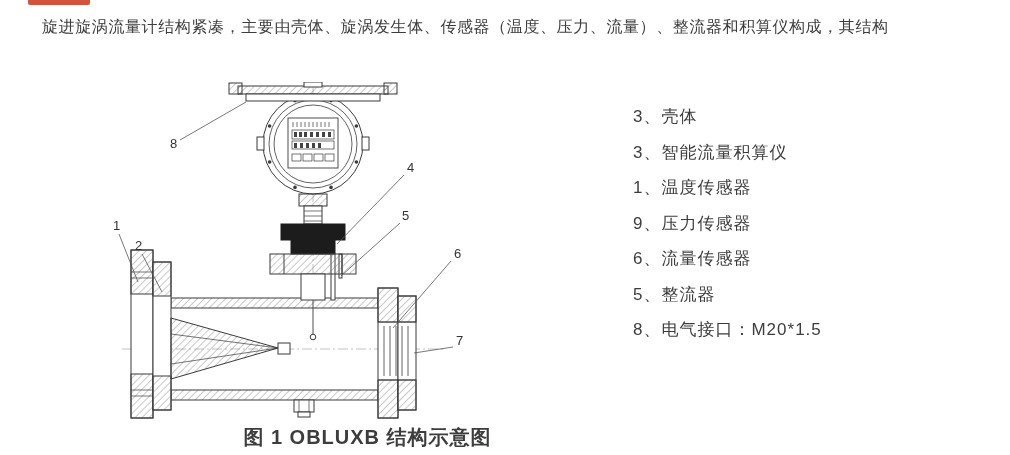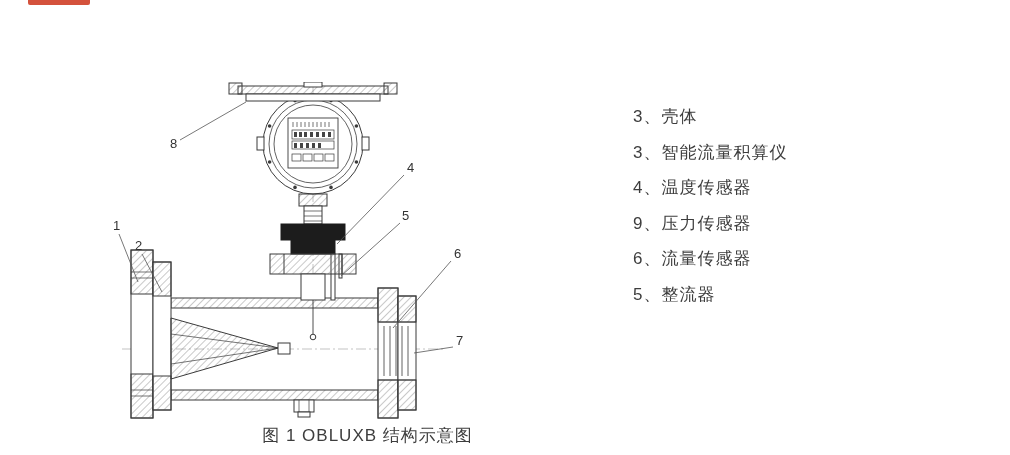--- a/index.html
+++ b/index.html
@@ -23,30 +23,30 @@
   .para .indent { display: inline-block; width: 2em; }
   .diagram {
     position: absolute; left: 88px; top: 82px;
   }
   .legend {
     position: absolute; left: 633px; top: 99px; list-style: none;
     font-size: 17px; line-height: 35.5px; letter-spacing: 1px;
   }
   .caption {
     position: absolute; left: 95px; top: 424px; width: 545px;
-    text-align: center; font-size: 17px; letter-spacing: 1px;
+    text-align: center; font-size: 20px; letter-spacing: 1px; font-weight: bold;
   }
   svg text { font-family: "Liberation Sans", "DejaVu Sans", sans-serif; }
 </style>
 </head>
 <body>
 
 <div class="header-fragment"></div>
 
-<p class="para"><span class="indent"></span><br></p>
+<p class="para"><span class="indent"></span><span>旋进旋涡流量计结构紧凑，主要由壳体、旋涡发生体、传感器（温度、压力、流量）、整流器和积算仪构成，其结构</span><br></p>
 
 <svg class="diagram" width="480" height="350" viewBox="0 0 480 350">
   <defs>
     <pattern id="hatch" patternUnits="userSpaceOnUse" width="5" height="5" patternTransform="rotate(45)">
       <line x1="0" y1="0" x2="0" y2="5" stroke="#787878" stroke-width="0.8"></line>
     </pattern>
   </defs>
 
   <line x1="225" y1="2" x2="225" y2="212" stroke="#aaaaaa" stroke-width="0.7" stroke-dasharray="10 3 2 3"></line>
   <line x1="34" y1="267" x2="356" y2="267" stroke="#aaaaaa" stroke-width="0.7" stroke-dasharray="10 3 2 3"></line>
@@ -218,19 +218,20 @@
     <text x="366" y="176" font-size="13" fill="#333333">6</text>
 
     <line x1="365" y1="265" x2="326" y2="271" stroke="#555555" stroke-width="0.8"></line>
     <text x="368" y="263" font-size="13" fill="#333333">7</text>
   </g>
 </svg>
 
 <ul class="legend">
   <li>3、壳体</li>
   <li>3、智能流量积算仪</li>
-  <li>4、温度传感器</li>
+  <li>1、温度传感器</li>
   <li>9、压力传感器</li>
   <li>6、流量传感器</li>
   <li>5、整流器</li>
+  <li>8、电气接口：M20*1.5</li>
 </ul>
 
 <div class="caption">图 1 OBLUXB 结构示意图</div>
 
 </body></html>

